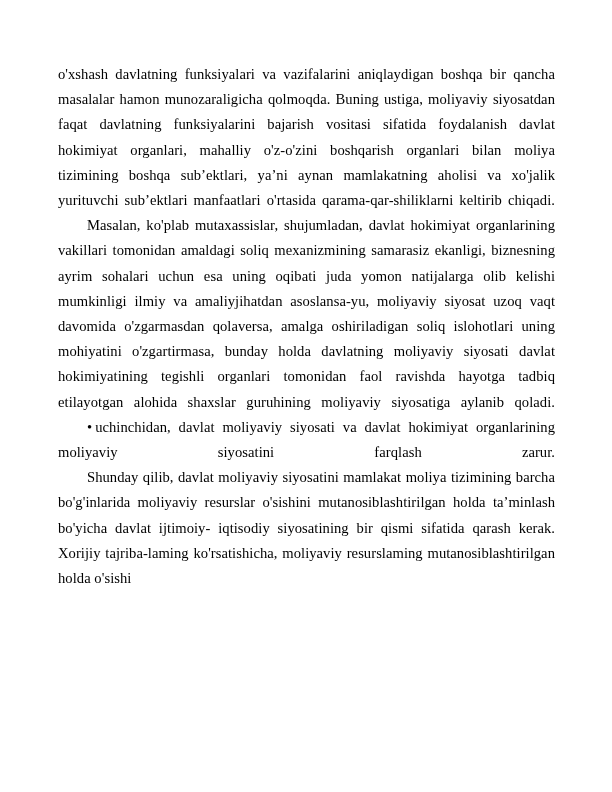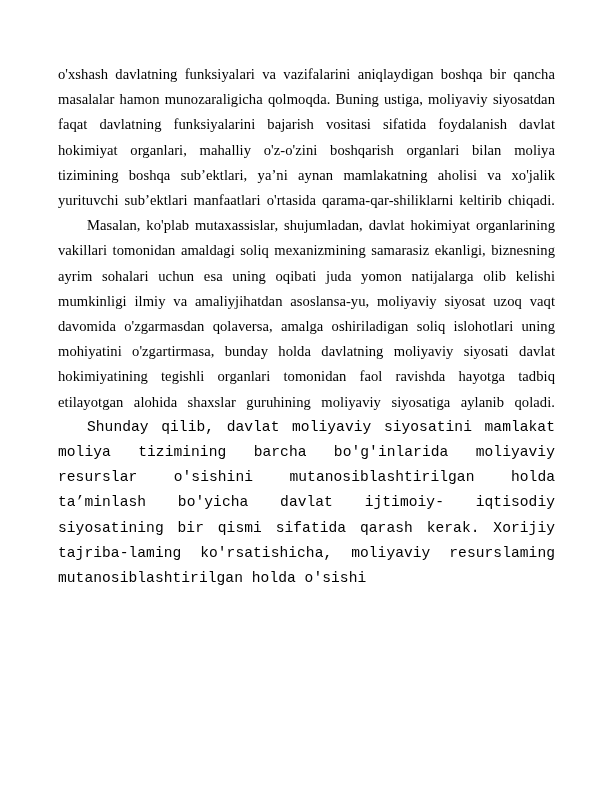--- a/index.html
+++ b/index.html
@@ -43,36 +43,36 @@
   }
   p.bullet {
     text-indent: 29px;
   }
   p.noindent {
     text-indent: 0;
   }
   
   p.para:last-child {
     text-align-last: left;
-    font-family: Liberation Mono, monospace;
   }
   .stretch-last {
     text-align-last: justify;
   }
 </style>
 </head>
 <body>
 
 <div class="page">
   <div class="text-column">
 
     <p class="para noindent stretch-last">o'xshash davlatning funksiyalari va vazifalarini aniqlaydigan boshqa bir qancha masalalar hamon munozaraligicha qolmoqda. Buning ustiga, moliyaviy siyosatdan faqat davlatning funksiyalarini bajarish vositasi sifatida foydalanish davlat hokimiyat organlari, mahalliy o'z-o'zini boshqarish organlari bilan moliya tizimining boshqa sub’ektlari, ya’ni aynan mamlakatning aholisi va xo'jalik yurituvchi sub’ektlari manfaatlari o'rtasida qarama-qar-shiliklarni keltirib chiqadi.</p>
 
     <p class="para indent stretch-last">Masalan, ko'plab mutaxassislar, shujumladan, davlat hokimiyat organlarining vakillari tomonidan amaldagi soliq mexanizmining samarasiz ekanligi, biznesning ayrim sohalari uchun esa uning oqibati juda yomon natijalarga olib kelishi mumkinligi ilmiy va amaliyjihatdan asoslansa-yu, moliyaviy siyosat uzoq vaqt davomida o'zgarmasdan qolaversa, amalga oshiriladigan soliq islohotlari uning mohiyatini o'zgartirmasa, bunday holda davlatning moliyaviy siyosati davlat hokimiyatining tegishli organlari tomonidan faol ravishda hayotga tadbiq etilayotgan alohida shaxslar guruhining moliyaviy siyosatiga aylanib qoladi.</p>
 
 
 
 
+    <p class="para bullet stretch-last"><span>• </span><span>uchinchidan, davlat moliyaviy siyosati va davlat hokimiyat organlarining moliyaviy siyosatini farqlash zarur.</span></p>
 
     <p class="para indent stretch-last">Shunday qilib, davlat moliyaviy siyosatini mamlakat moliya tizimining barcha bo'g'inlarida moliyaviy resurslar o'sishini mutanosiblashtirilgan holda ta’minlash bo'yicha davlat ijtimoiy- iqtisodiy siyosatining bir qismi sifatida qarash kerak. Xorijiy tajriba-laming ko'rsatishicha, moliyaviy resurslaming mutanosiblashtirilgan holda o'sishi</p>
 
   </div>
 </div>
 
 </body></html>

